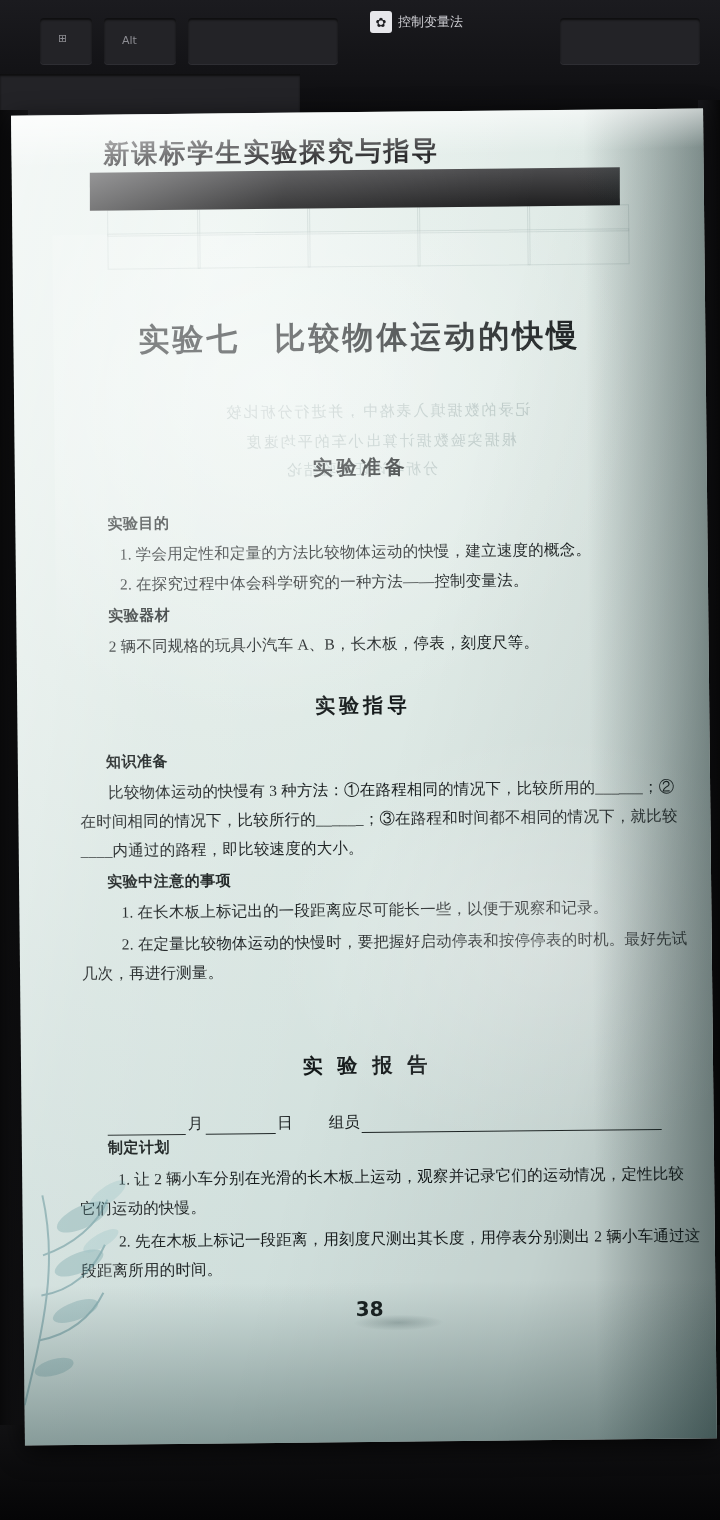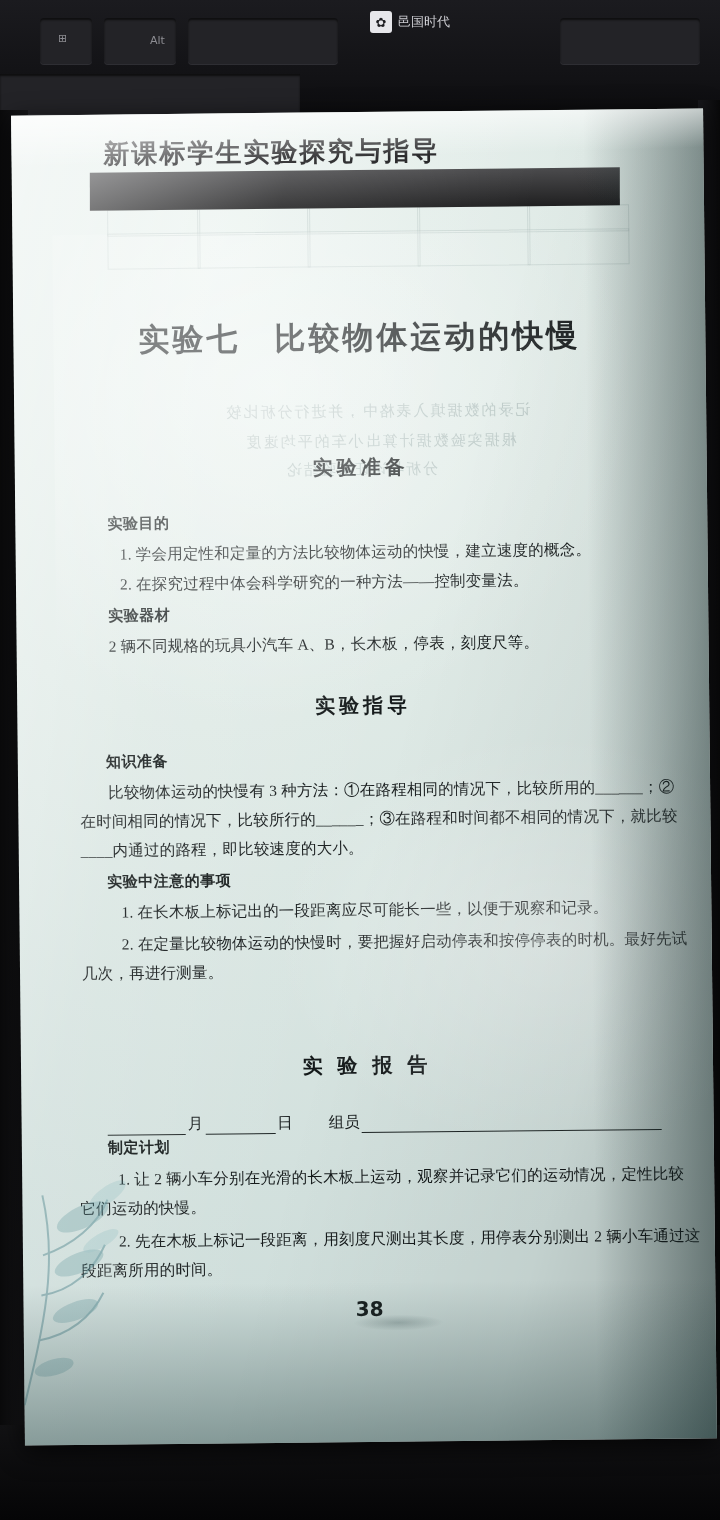--- a/index.html
+++ b/index.html
@@ -279,24 +279,24 @@
 
 <div id="scene">
 
   <div class="kb-area">
     <div class="kb-key" style="left:40px;  top:18px;  width:52px; height:46px;"></div>
     <div class="kb-key" style="left:104px; top:18px;  width:72px; height:46px;"></div>
     <div class="kb-key" style="left:188px; top:18px;  width:150px; height:46px;"></div>
     <div class="kb-key" style="left:0px;   top:74px;  width:300px; height:40px; border-radius:0;"></div>
     <div class="kb-key" style="left:560px; top:18px;  width:140px; height:46px;"></div>
     <div class="kb-label" style="left:58px; top:32px;">⊞</div>
-    <div class="kb-label" style="left:122px; top:34px;margin-left:28px;">Alt</div>
+    <div class="kb-label" style="left:122px; top:34px;">Alt</div>
     <div class="kb-brand">
       <span class="logo">✿</span>
-      <span>邑国时代</span>
+      <span>控制变量法</span>
     </div>
   </div>
   <div class="desk-left"></div>
   <div class="desk-right"></div>
   <div class="desk-bottom"></div>
 
   <div class="page">
 
     <div class="ghost-table">
       <div style="left:0;   top:0;   width:520px; height:58px;"></div>

